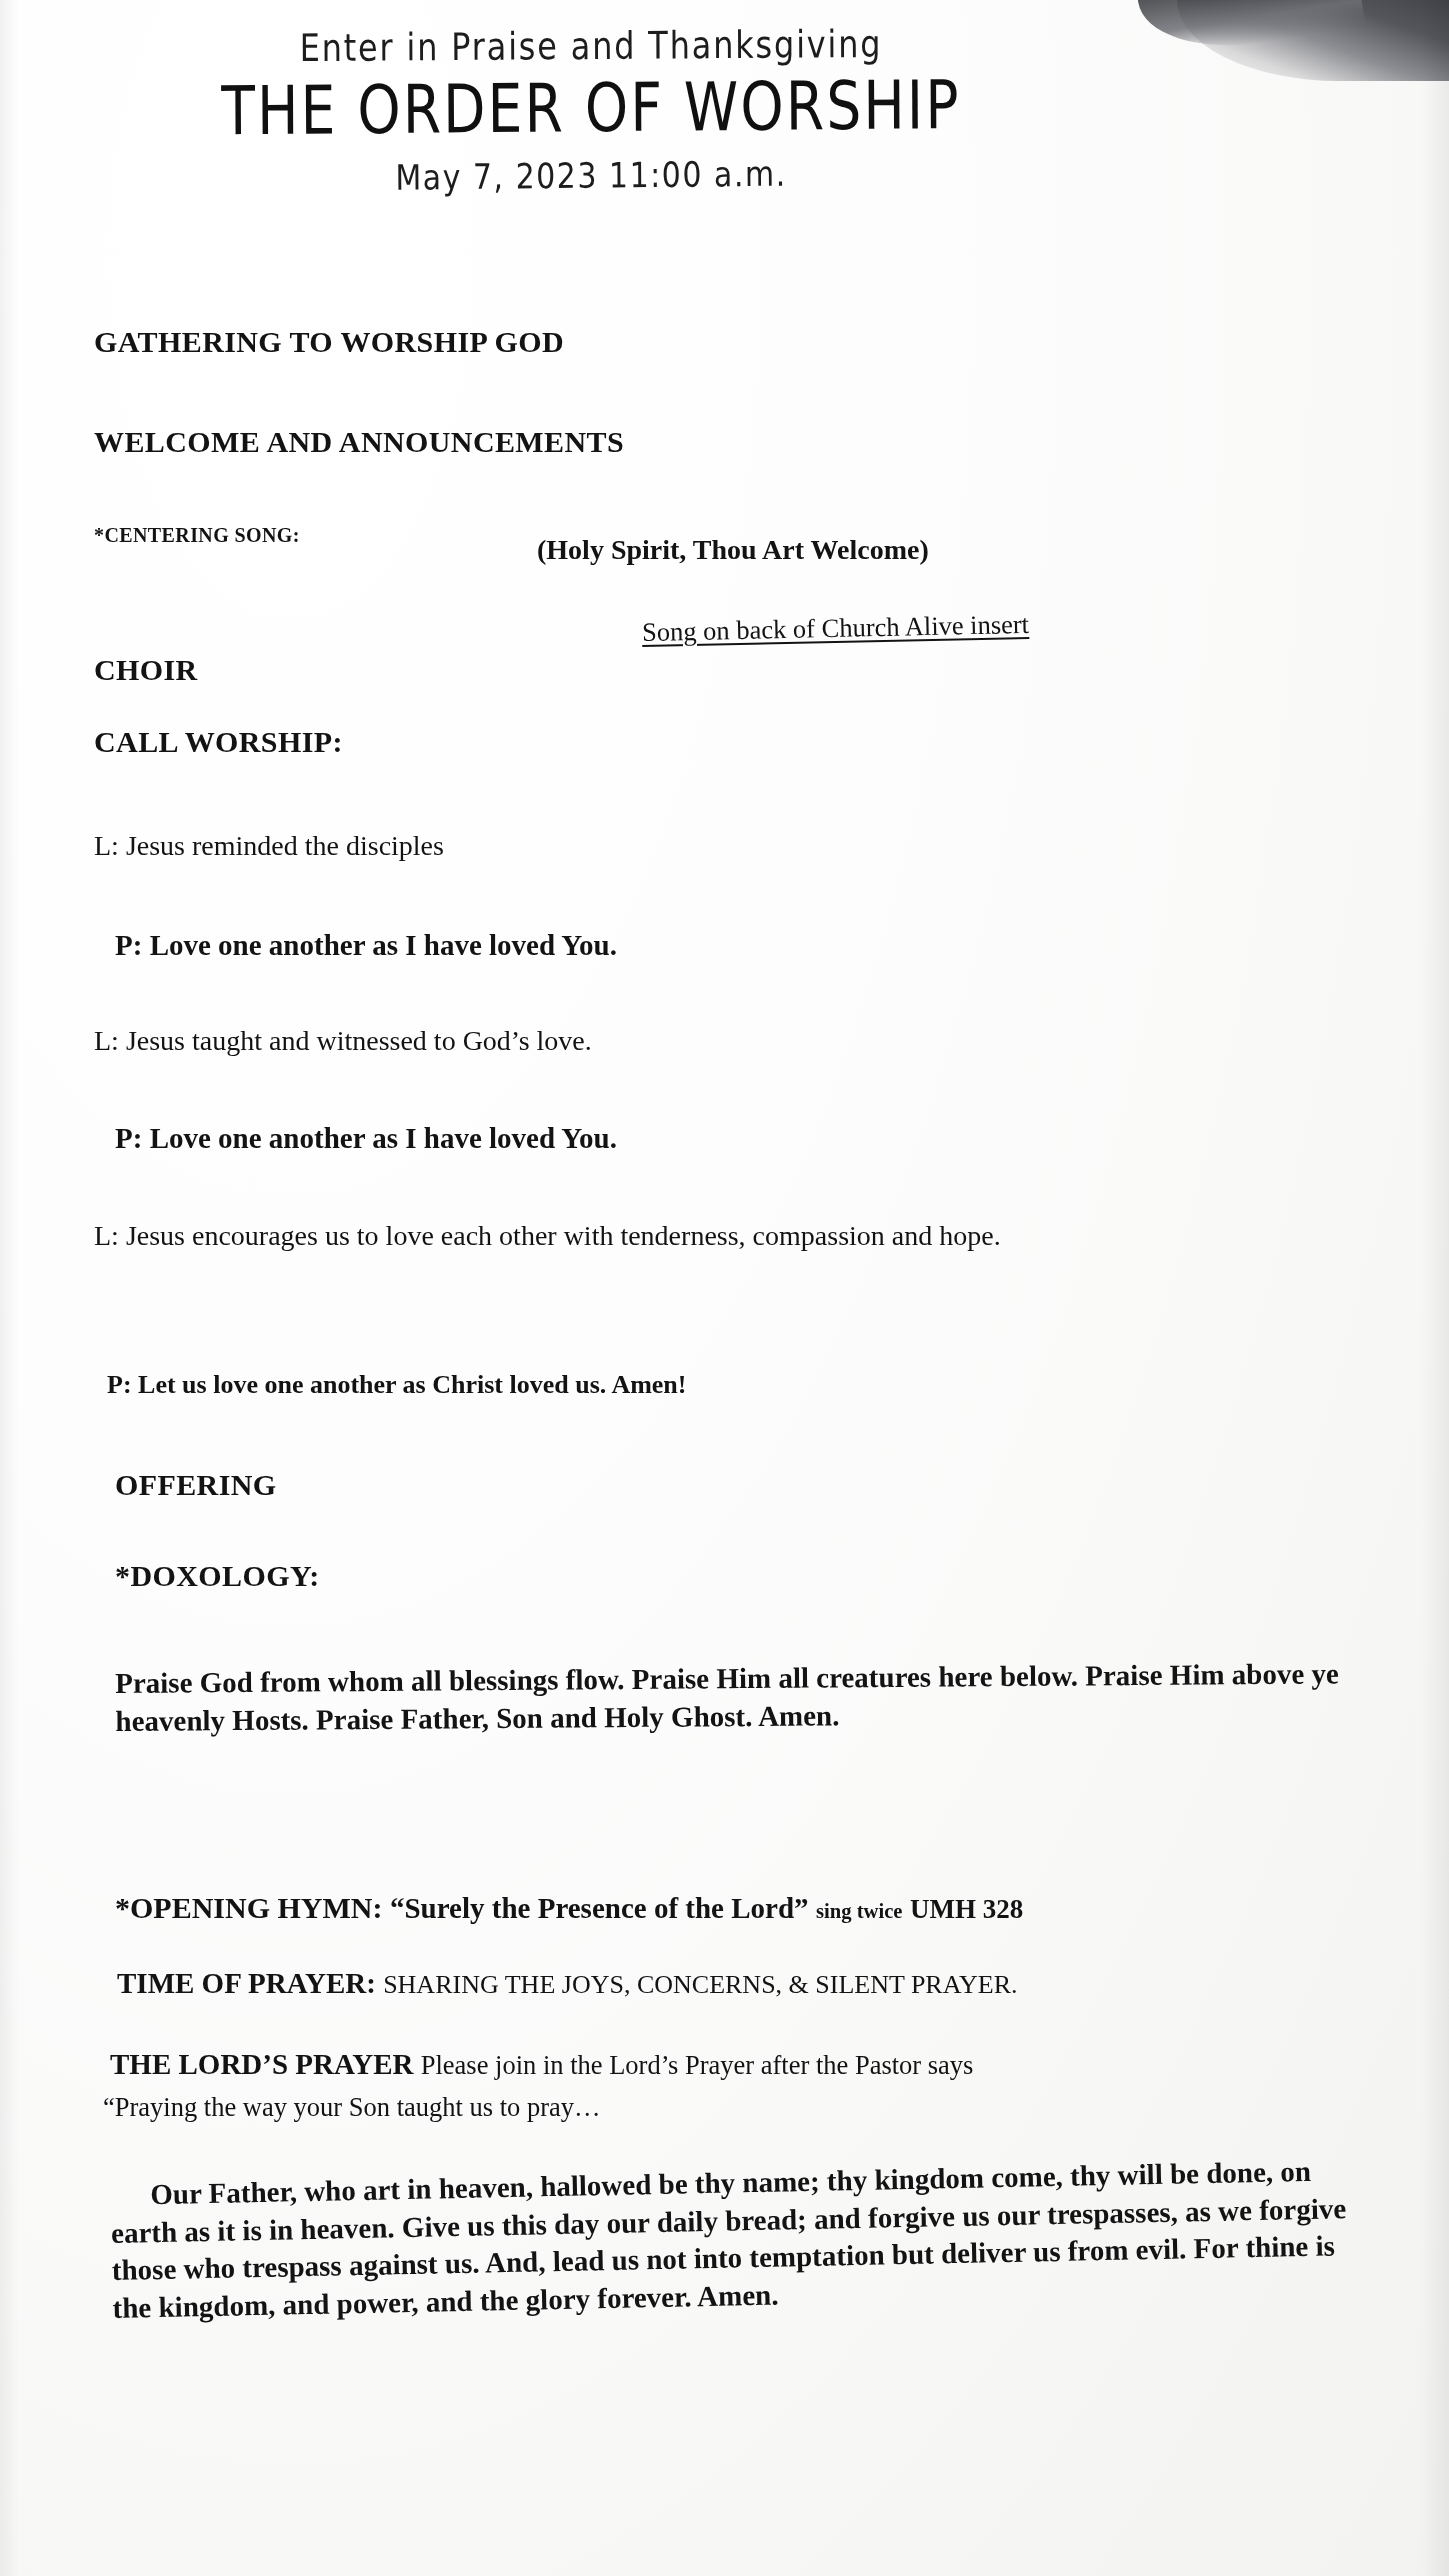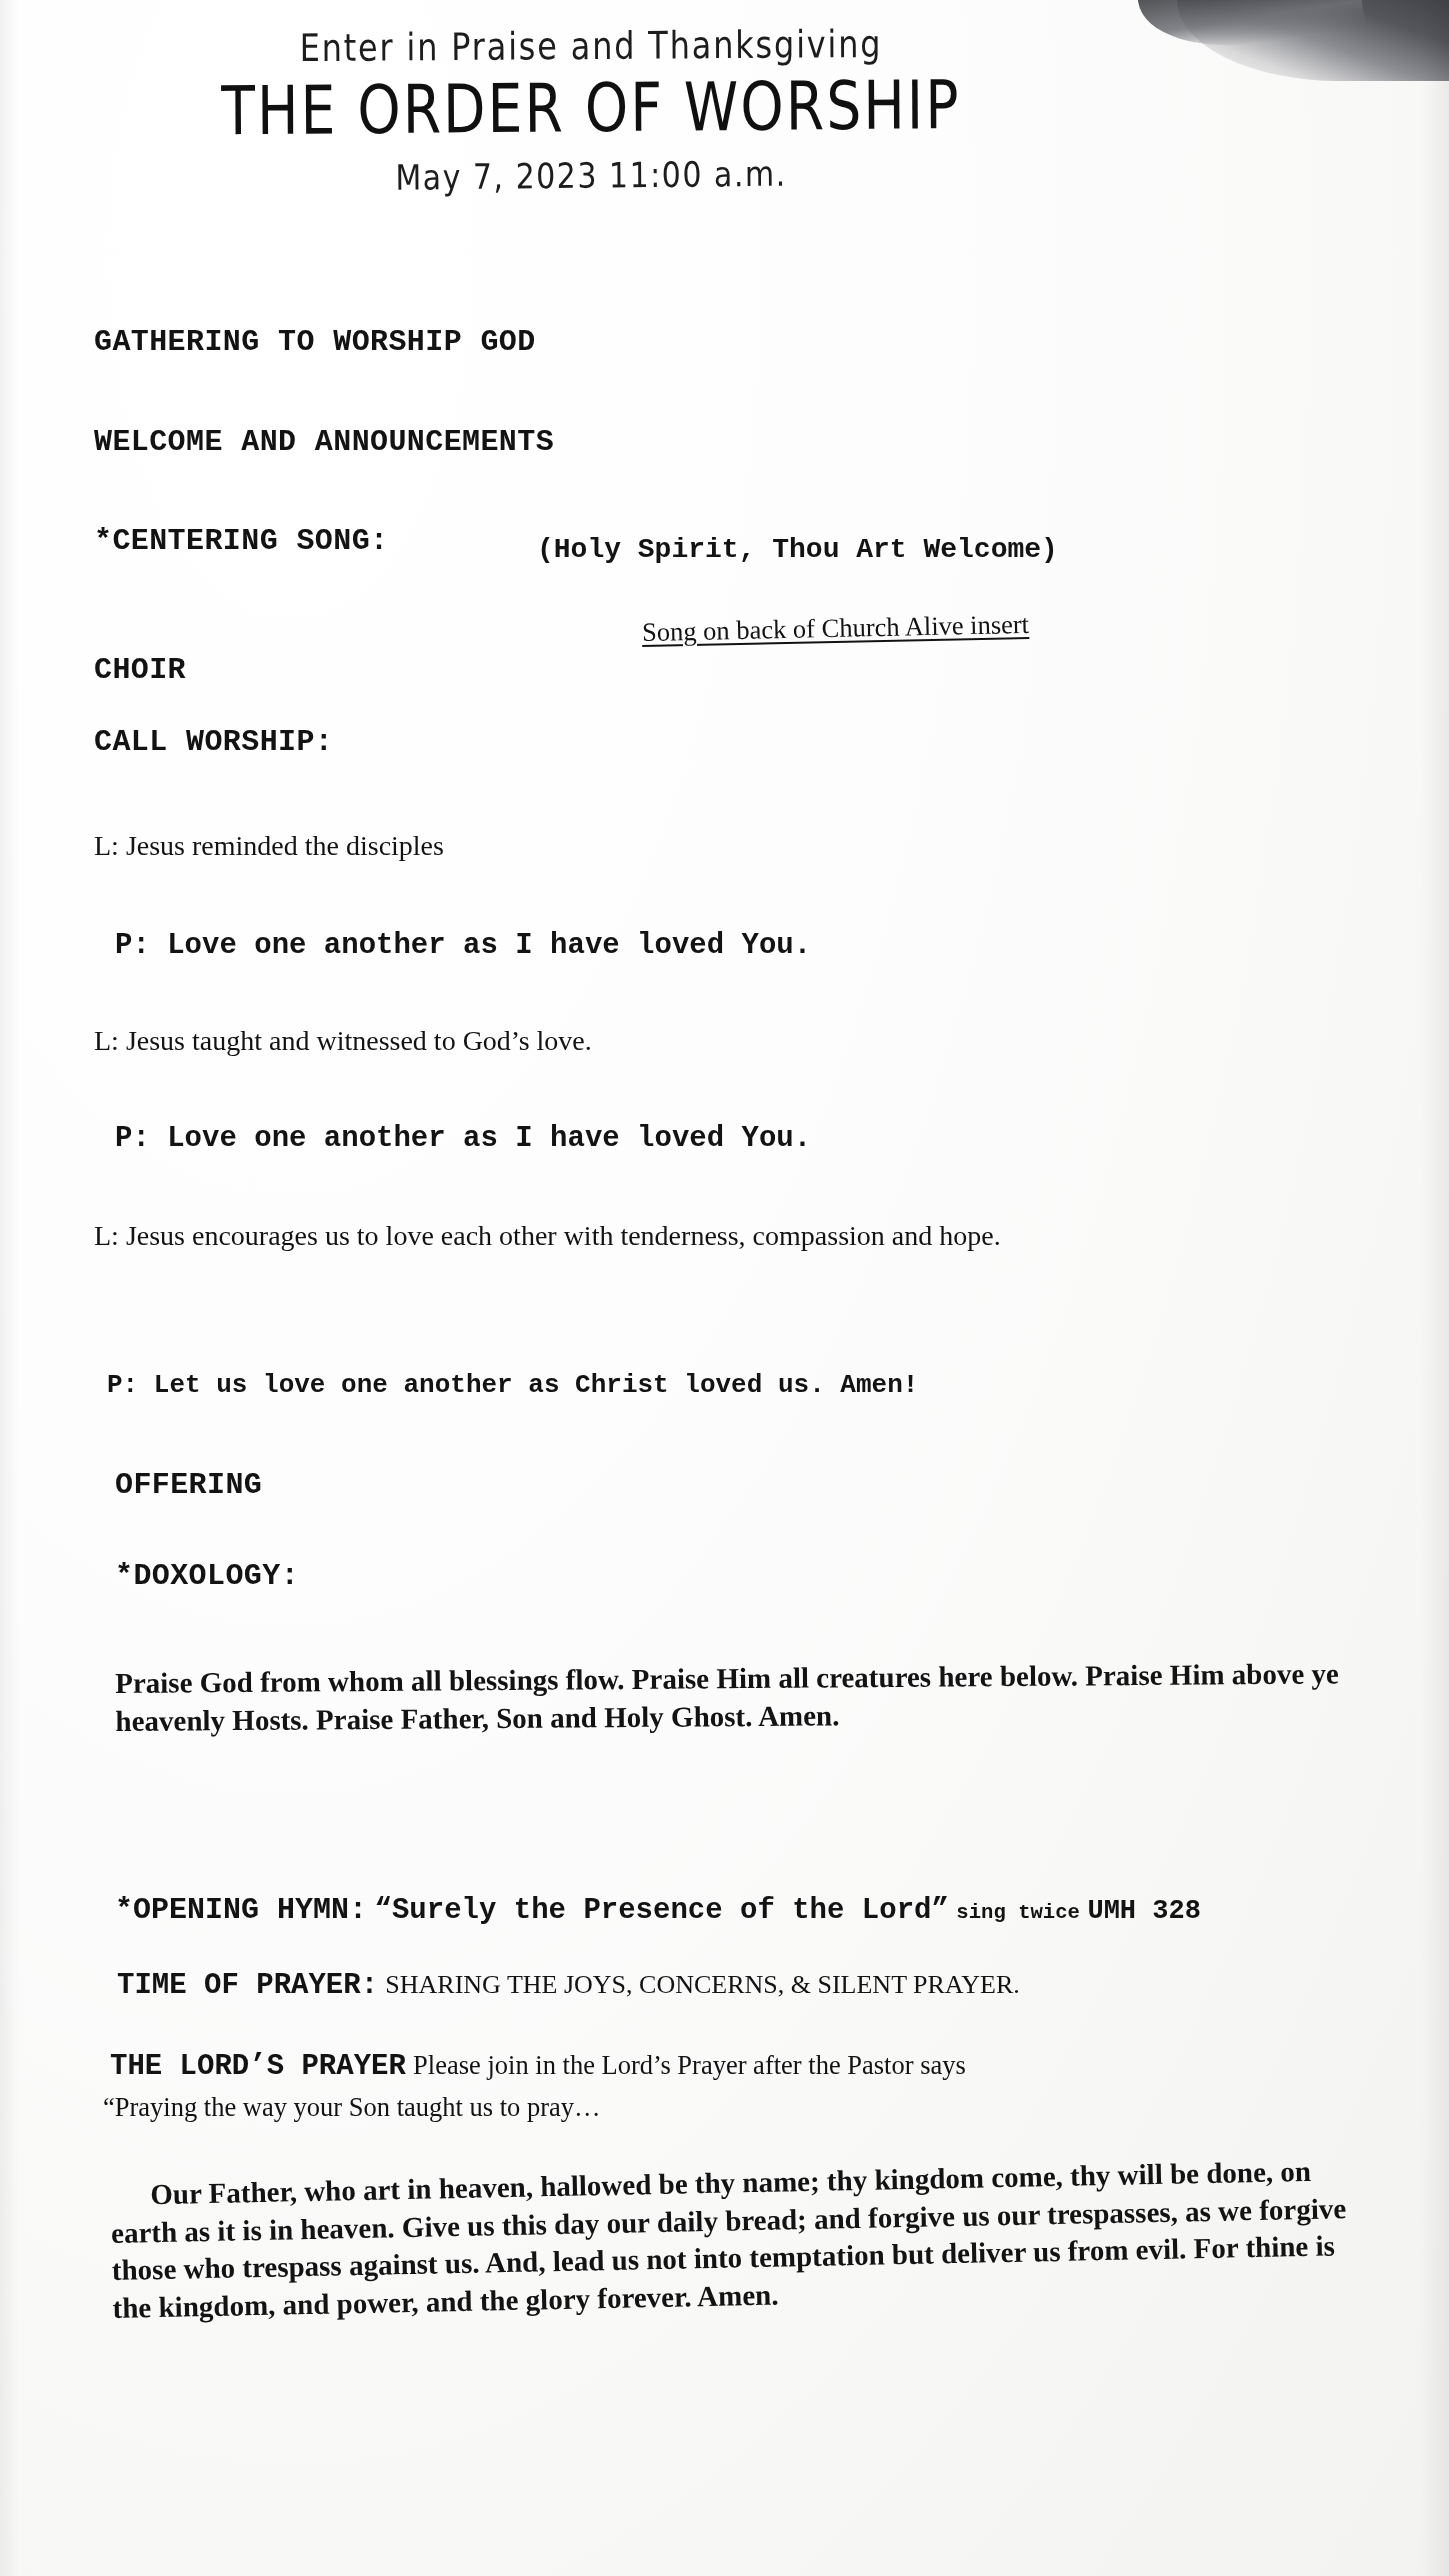--- a/index.html
+++ b/index.html
@@ -109,21 +109,21 @@
     position: absolute;
     left: 0; top: 0;
     width: 1450px;
   }
   .ln {
     position: absolute;
     font-family: "Liberation Serif", serif;
     color: #131313;
     white-space: nowrap;
   }
-  .b { font-weight: bold; font-family: Liberation Mono, monospace; }
+  .b { font-weight: bold; }
 
   .u {
     text-decoration: underline;
     text-underline-offset: 4.4px;
   }
 
   .para {
     position: absolute;
     font-family: "Liberation Serif", serif;
     color: #131313;
@@ -144,21 +144,21 @@
     <div class="head-line2">THE ORDER OF WORSHIP</div>
     <div class="head-line3">May 7, 2023  11:00 a.m.</div>
   </div>
 
   <div class="body-area">
 
     <div class="ln b" style="left:94px; top:325px; font-size:30px; letter-spacing:0.4px;">GATHERING TO WORSHIP GOD</div>
 
     <div class="ln b" style="left:94px; top:425px; font-size:30px; letter-spacing:0.4px;">WELCOME AND ANNOUNCEMENTS</div>
 
-    <div class="ln b" style="left:94px; top:524px; font-size:30px; letter-spacing:0.4px;">*CENTERING SONG:</div>
+    <div class="ln b" style="left:94px; top:524px; font-size:20px; letter-spacing:0.4px;">*CENTERING SONG:</div>
 
     <div class="ln b" style="left:537px; top:534px; font-size:28px;">(Holy Spirit, Thou Art Welcome)</div>
 
     <div class="ln u" style="left:642px; top:617px; font-size:26.5px; transform:rotate(-1.2deg); transform-origin:left center;">Song on back of Church Alive insert</div>
 
     <div class="ln b" style="left:94px; top:626px; font-size:30px; letter-spacing:0.4px;margin-top:27px;">CHOIR</div>
 
     <div class="ln b" style="left:94px; top:725px; font-size:30px; letter-spacing:0.4px;">CALL WORSHIP:</div>
 
     <div class="ln" style="left:94px; top:830px; font-size:28px;">

